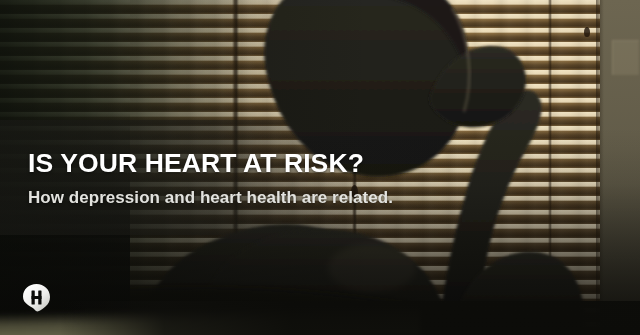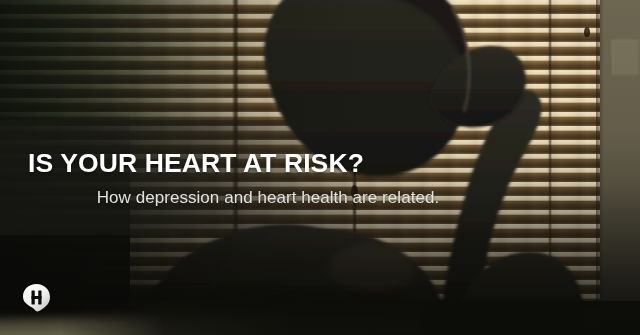--- a/index.html
+++ b/index.html
@@ -235,26 +235,25 @@
     font-weight: 700;
     letter-spacing: 0.1px;
     color: #ffffff;
     white-space: nowrap;
     text-shadow: 0 1px 3px rgba(0,0,0,0.55);
   }
   .subhead {
     margin: 9px 0 0 0;
     font-size: 17px;
     line-height: 22px;
-    font-weight: 400;
+    font-weight: 700;
     letter-spacing: 0.05px;
     color: #e2e2de;
     white-space: nowrap;
     text-shadow: 0 1px 3px rgba(0,0,0,0.5);
-    text-align: center;
   }
 
   
   .logo {
     position: absolute;
     left: 22px;
     top: 283px;
     width: 29px;
     height: 29px;
   }

